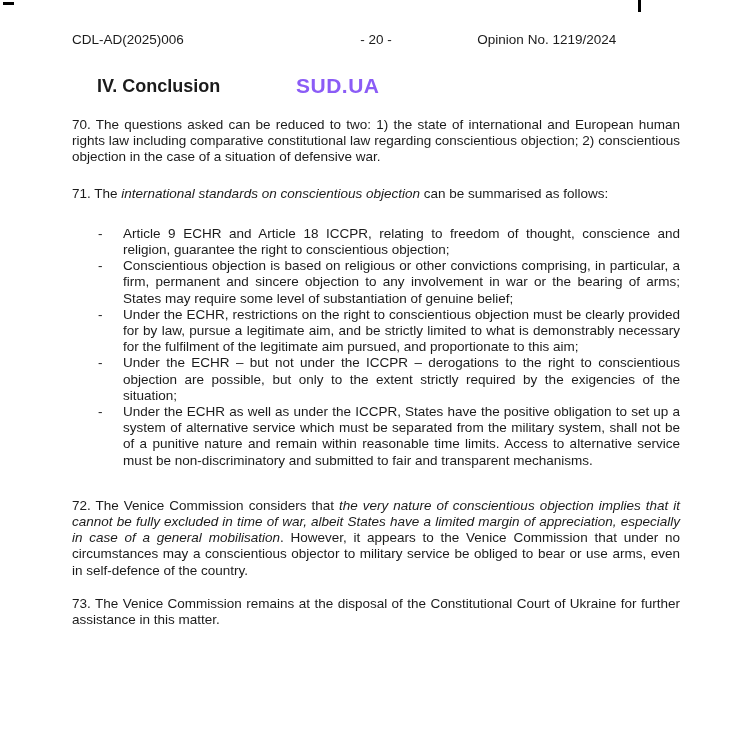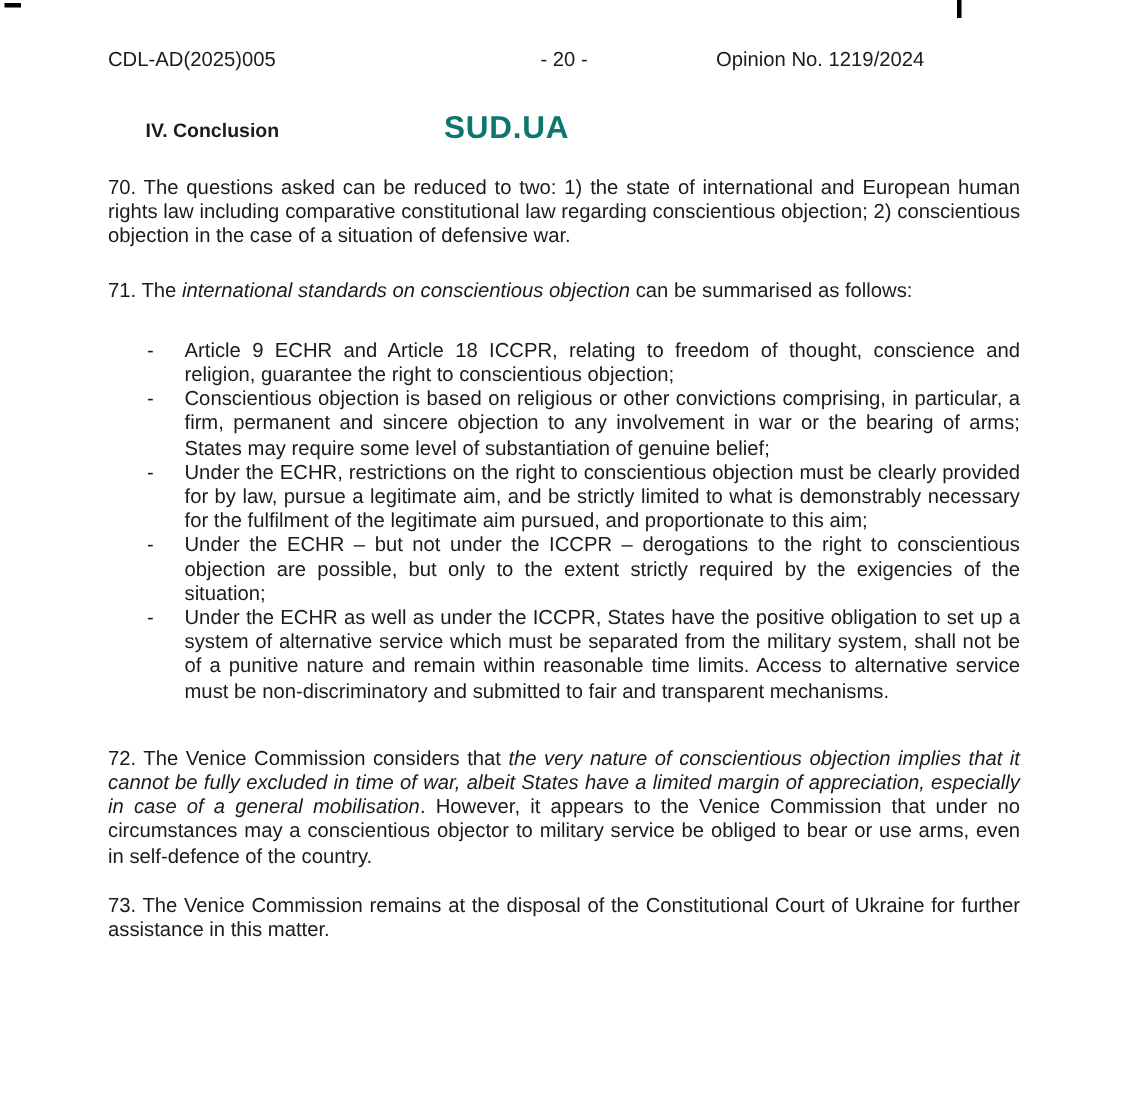--- a/index.html
+++ b/index.html
@@ -29,33 +29,33 @@
   .doc-header .cell-center { flex: 1; text-align: center; }
   .doc-header .cell-right  { flex: 1; }
 
   .heading-row {
     position: relative;
     margin-top: 31px;
     height: 20px;
   }
   .section-heading {
     font-weight: bold;
-    font-size: 13px;
+    font-size: 18px;
     line-height: 16px;
     margin-left: 25px;
     display: inline-block;
   }
   .watermark {
     position: absolute;
     left: 224px;
     top: -4px;
     font-weight: bold;
     font-size: 21px;
     letter-spacing: 0.5px;
-    color: #0f766e;
+    color: #8b5cf6;
     white-space: nowrap;
   }
 
   .para {
     margin: 0;
     font-size: 13.5px;
     line-height: 16.2px;
     text-align: justify;
   }
   .p69 { margin-top: 10px; }
@@ -96,21 +96,21 @@
 <body>
 
 <div class="page">
 
   <div class="scan-artifact artifact-top-left"></div>
   <div class="scan-artifact artifact-top-right"></div>
 
   <div class="content">
 
     <div class="doc-header">
-      <span class="cell-left">CDL-AD(2025)005</span>
+      <span class="cell-left">CDL-AD(2025)006</span>
       <span class="cell-center">- 20 -</span>
       <span class="cell-right">Opinion No. 1219/2024</span>
     </div>
 
     <div class="heading-row">
       <span class="section-heading">IV. Conclusion</span>
       <span class="watermark">SUD.UA</span>
     </div>
 
 

